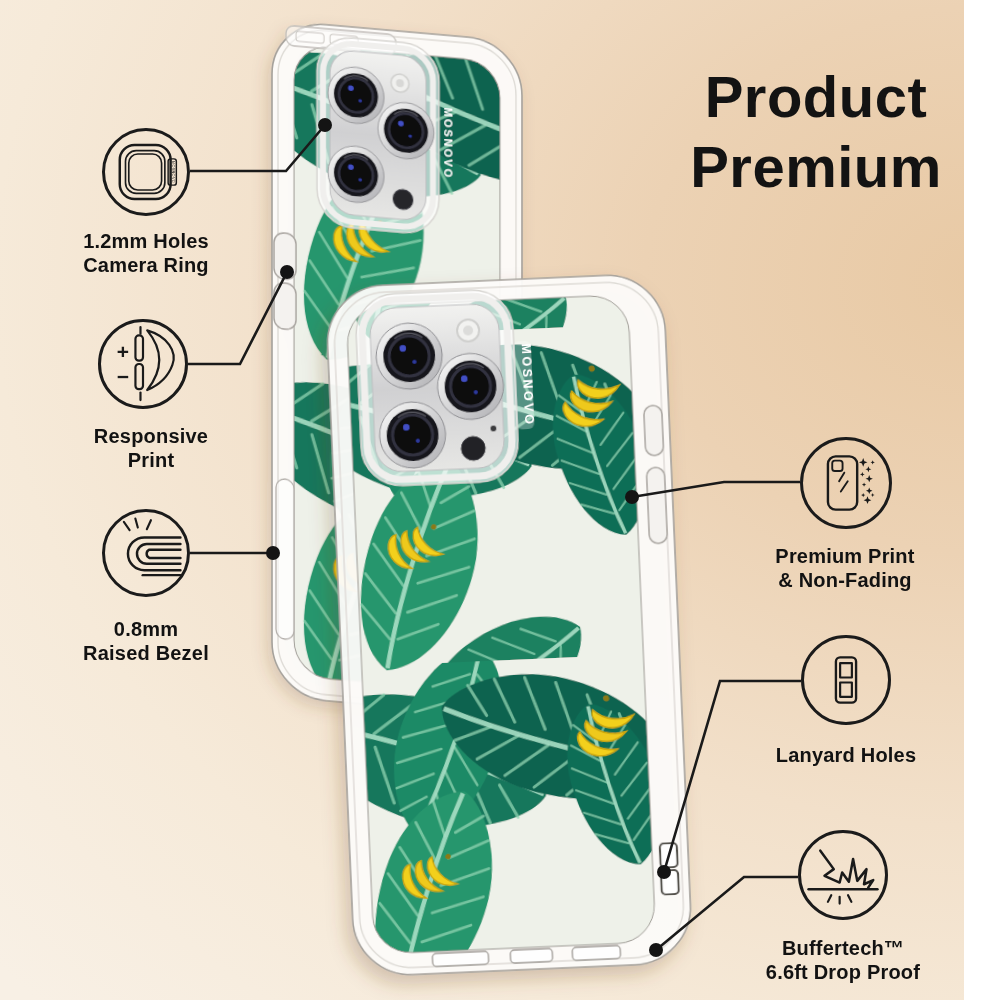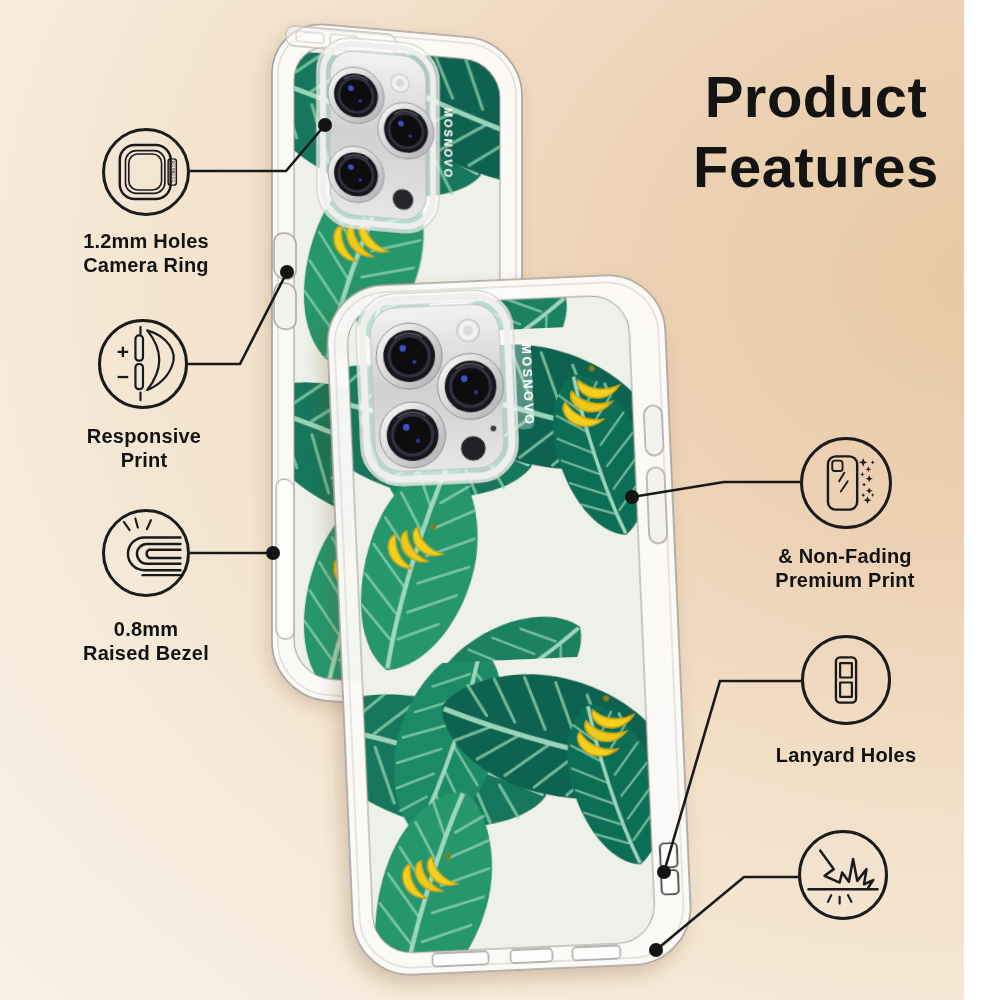--- a/index.html
+++ b/index.html
@@ -175,21 +175,21 @@
       <circle cx="287" cy="272" r="7"></circle>
       <circle cx="273" cy="553" r="7"></circle>
       <circle cx="632" cy="497" r="7"></circle>
       <circle cx="664" cy="872" r="7"></circle>
       <circle cx="656" cy="950" r="7"></circle>
     </g>
   </svg>
 
   <div class="title">
     <div>Product</div>
-    <div>Features</div>
+    <div>Premium</div>
   </div>
 
   <div class="badge" style="left:102px;top:128px;width:88px;height:88px">
     <svg width="84" height="84" viewBox="-50 -50 100 100">
       <g class="ic" stroke-width="3">
         <rect x="-32" y="-33" width="62" height="66" rx="18"></rect>
         <rect x="-25" y="-26" width="48" height="52" rx="13" stroke-width="2"></rect>
         <rect x="-21" y="-22" width="40" height="44" rx="11" stroke-width="2"></rect>
         <rect x="27" y="-16" width="10" height="32" rx="3" stroke-width="1.8"></rect>
       </g>
@@ -207,21 +207,21 @@
         <path d="M-3,-44 L-3,-36"></path>
         <rect x="-9" y="-34" width="9" height="30" rx="4"></rect>
         <rect x="-9" y="0" width="9" height="30" rx="4"></rect>
         <path d="M-3,34 L-3,43"></path>
         <path d="M5,-40 C29,-33 41,-15 35,1 C30,15 19,25 5,31 C24,7 24,-17 5,-40 Z"></path>
       </g>
       <text x="-24" y="-6" text-anchor="middle" font-family="Liberation Sans, sans-serif" font-size="25" font-weight="bold" fill="#1a1a1a">+</text>
       <text x="-24" y="24" text-anchor="middle" font-family="Liberation Sans, sans-serif" font-size="25" font-weight="bold" fill="#1a1a1a">−</text>
     </svg>
   </div>
-  <div class="label" style="left:24px;top:424px">
+  <div class="label" style="left:31px;top:424px">
     <div>Responsive</div>
     <div>Print</div>
   </div>
 
   <div class="badge" style="left:102px;top:509px;width:88px;height:88px">
     <svg width="84" height="84" viewBox="-50 -50 100 100">
       <g class="ic" stroke-width="3" transform="translate(-4,2)">
         <path d="M46,-21 L2,-21 A20,20 0 0 0 2,19 L46,19"></path>
         <path d="M46,-13 L5,-13 A12,12 0 0 0 5,11 L46,11"></path>
         <path d="M46,-6 L8,-6 A5.5,5.5 0 0 0 8,4 L46,4"></path>
@@ -253,22 +253,22 @@
         <path transform="translate(21,2) scale(.5)" d="M0,-5 L1.4,-1.4 5,0 1.4,1.4 0,5 -1.4,1.4 -5,0 -1.4,-1.4 Z"></path>
         <path transform="translate(27,9) scale(.75)" d="M0,-5 L1.4,-1.4 5,0 1.4,1.4 0,5 -1.4,1.4 -5,0 -1.4,-1.4 Z"></path>
         <path transform="translate(20,14) scale(.5)" d="M0,-5 L1.4,-1.4 5,0 1.4,1.4 0,5 -1.4,1.4 -5,0 -1.4,-1.4 Z"></path>
         <path transform="translate(25,20) scale(.9)" d="M0,-5 L1.4,-1.4 5,0 1.4,1.4 0,5 -1.4,1.4 -5,0 -1.4,-1.4 Z"></path>
         <path transform="translate(31,-24) scale(.5)" d="M0,-5 L1.4,-1.4 5,0 1.4,1.4 0,5 -1.4,1.4 -5,0 -1.4,-1.4 Z"></path>
         <path transform="translate(31,14) scale(.45)" d="M0,-5 L1.4,-1.4 5,0 1.4,1.4 0,5 -1.4,1.4 -5,0 -1.4,-1.4 Z"></path>
       </g>
     </svg>
   </div>
   <div class="label" style="left:725px;top:544px">
+    <div>Premium Print</div>
     <div>&amp; Non-Fading</div>
-    <div>Premium Print</div>
   </div>
 
   <div class="badge" style="left:801px;top:635px;width:90px;height:90px">
     <svg width="86" height="86" viewBox="-50 -50 100 100">
       <g class="ic">
         <rect x="-12" y="-27" width="24" height="54" rx="5" stroke-width="2.8"></rect>
         <rect x="-7" y="-20" width="14" height="17" stroke-width="2.6"></rect>
         <rect x="-7" y="3" width="14" height="17" stroke-width="2.6"></rect>
       </g>
     </svg>
@@ -281,14 +281,18 @@
     <svg width="86" height="86" viewBox="-50 -50 100 100">
       <g class="ic" stroke-width="3">
         <path d="M-41,17 L41,17"></path>
         <path d="M-27,-29 L-11,-7 L-22,1 L-4,9 L-1,-3 L7,8 L12,-19 L17,7 L28,-7 L25,11 L36,6 L30,15"></path>
         <path d="M-14,24 L-18,32" stroke-width="2.6"></path>
         <path d="M-4,26 L-4,34" stroke-width="2.6"></path>
         <path d="M6,24 L10,32" stroke-width="2.6"></path>
       </g>
     </svg>
   </div>
+  <div class="label" style="left:723px;top:936px">
+    <div>Buffertech™</div>
+    <div>6.6ft Drop Proof</div>
+  </div>
 
 </div>
 
 </body></html>

